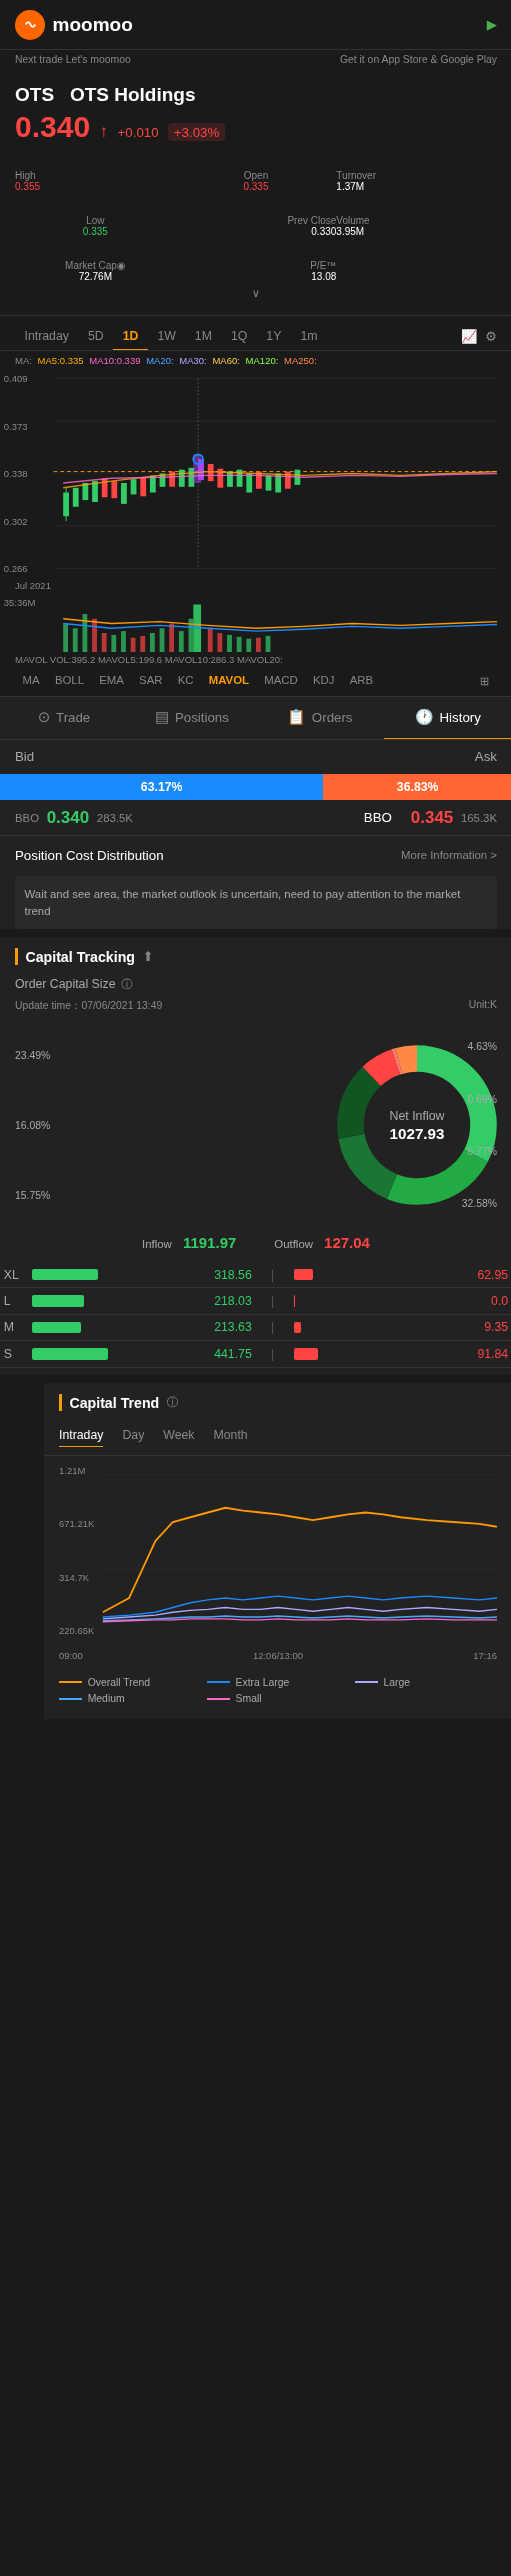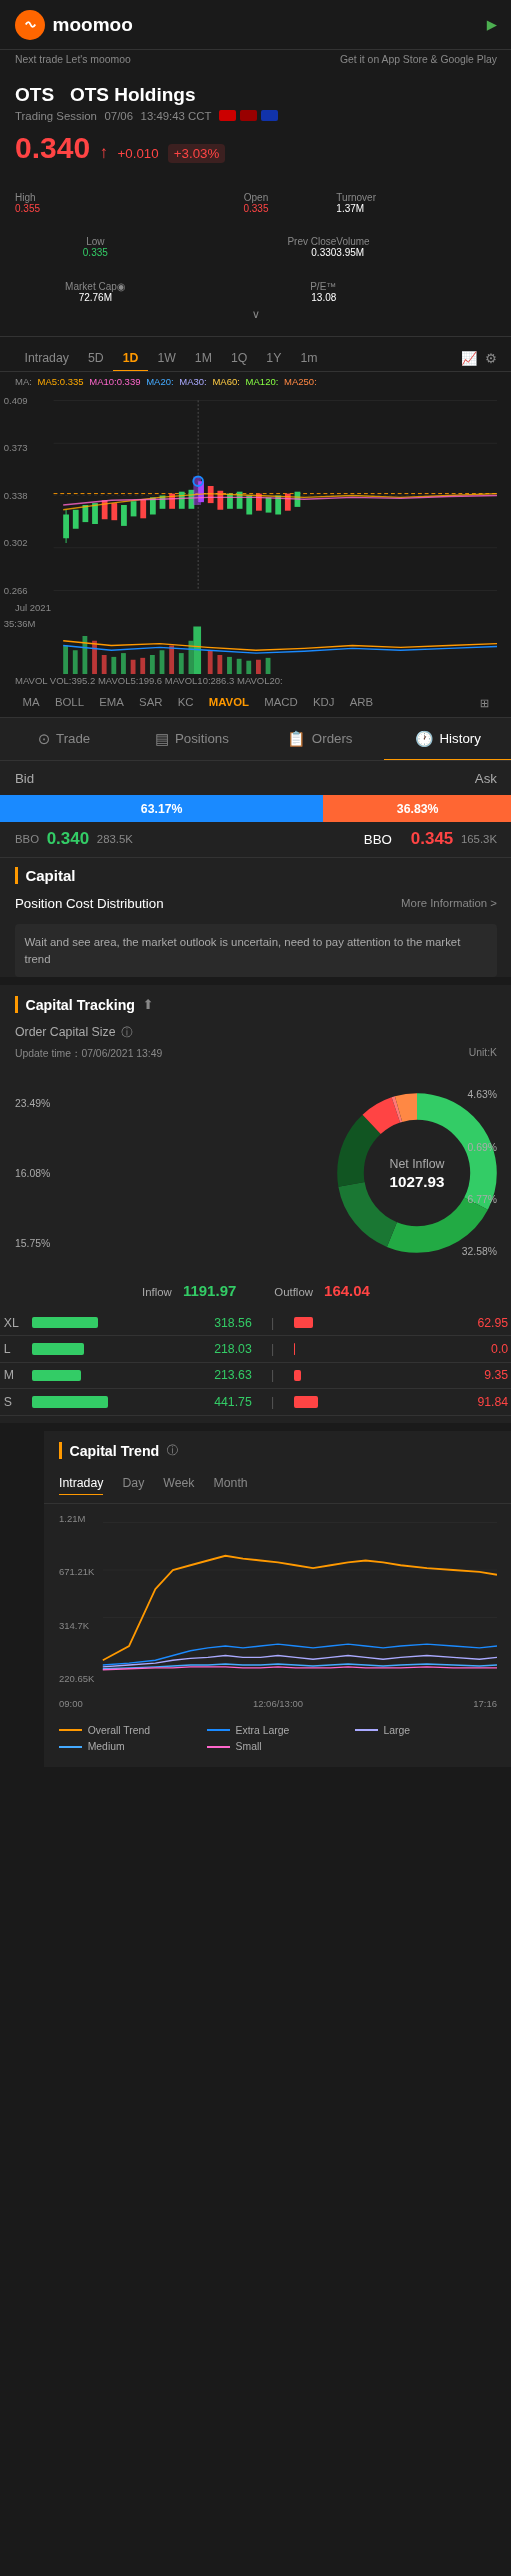--- a/index.html
+++ b/index.html
@@ -433,30 +433,20 @@
 <div class="tagline">
   <span>Next trade Let's moomoo</span>
   <span>Get it on App Store &amp; Google Play</span>
 </div>
 
 <div class="stock-section">
   <div class="stock-title">
     <span>OTS</span>
     &nbsp;
     <span>OTS Holdings</span>
-  </div>
-  <div class="stock-session">
-    <span>Trading Session</span>
-    <span>07/06</span>
-    <span>13:49:43 CCT</span>
-    <div class="session-flags">
-      <span class="flag flag-cn"></span>
-      <span class="flag flag-hk"></span>
-      <span class="flag flag-us" style="background:#1133aa;"></span>
-    </div>
   </div>
 
   <div class="stock-price-row">
     <span class="price-main">0.340</span>
     <span class="price-arrow">↑</span>
     <span class="price-change">+0.010</span>
     <span class="price-pct">+3.03%</span>
   </div>
 
   <div class="stock-details-grid">
@@ -672,24 +662,20 @@
   <span class="bbo-label">BBO</span>
   <span class="bbo-price-green">0.340</span>
   <span style="color:#888;font-size:11.4px;">283.5K</span>
   <span style="margin-left:auto;">BBO</span>
   &nbsp;
   <span class="bbo-price-red">0.345</span>
   <span style="color:#888;font-size:11.4px;">165.3K</span>
 </div>
 
 <div class="capital-section">
-  <div style="display:flex;align-items:center;gap:0;padding:9.5px 15px 0;">
-    <div style="width:2.8px;height:17px;background:#ff9900;margin-right:7.6px;"></div>
-    <span style="font-size:15px;font-weight:bold;color:white;">Capital</span>
-  </div>
 
   <div class="pcd-header">
     <span class="pcd-title">Position Cost Distribution</span>
     <span class="more-info">More Information  &gt;</span>
   </div>
   <div class="pcd-note">Wait and see area, the market outlook is uncertain, need to pay attention to the market trend</div>
 </div>
 
 <div style="background:#222;margin-top:7.6px;padding-bottom:7.6px;">
   <div style="display:flex;align-items:center;gap:7.6px;padding:11.4px 15px 5.7px;">
@@ -746,21 +732,21 @@
 
   <div class="inflow-outflow">
     <div class="inflow-item">
       <span class="inflow-label">Inflow</span>
       &nbsp;
       <span class="inflow-value-green">1191.97</span>
     </div>
     <div class="inflow-item">
       <span class="inflow-label">Outflow</span>
       &nbsp;
-      <span class="inflow-value-red">164.04</span>
+      <span class="inflow-value-red">127.04</span>
     </div>
   </div>
 
   <table class="capital-table">
     <tbody>
         <tr>
       <td class="ct-size">XL</td>
       <td class="ct-bar-cell">
         <div class="ct-bar-green" style="width:66px;"></div>
       </td>

